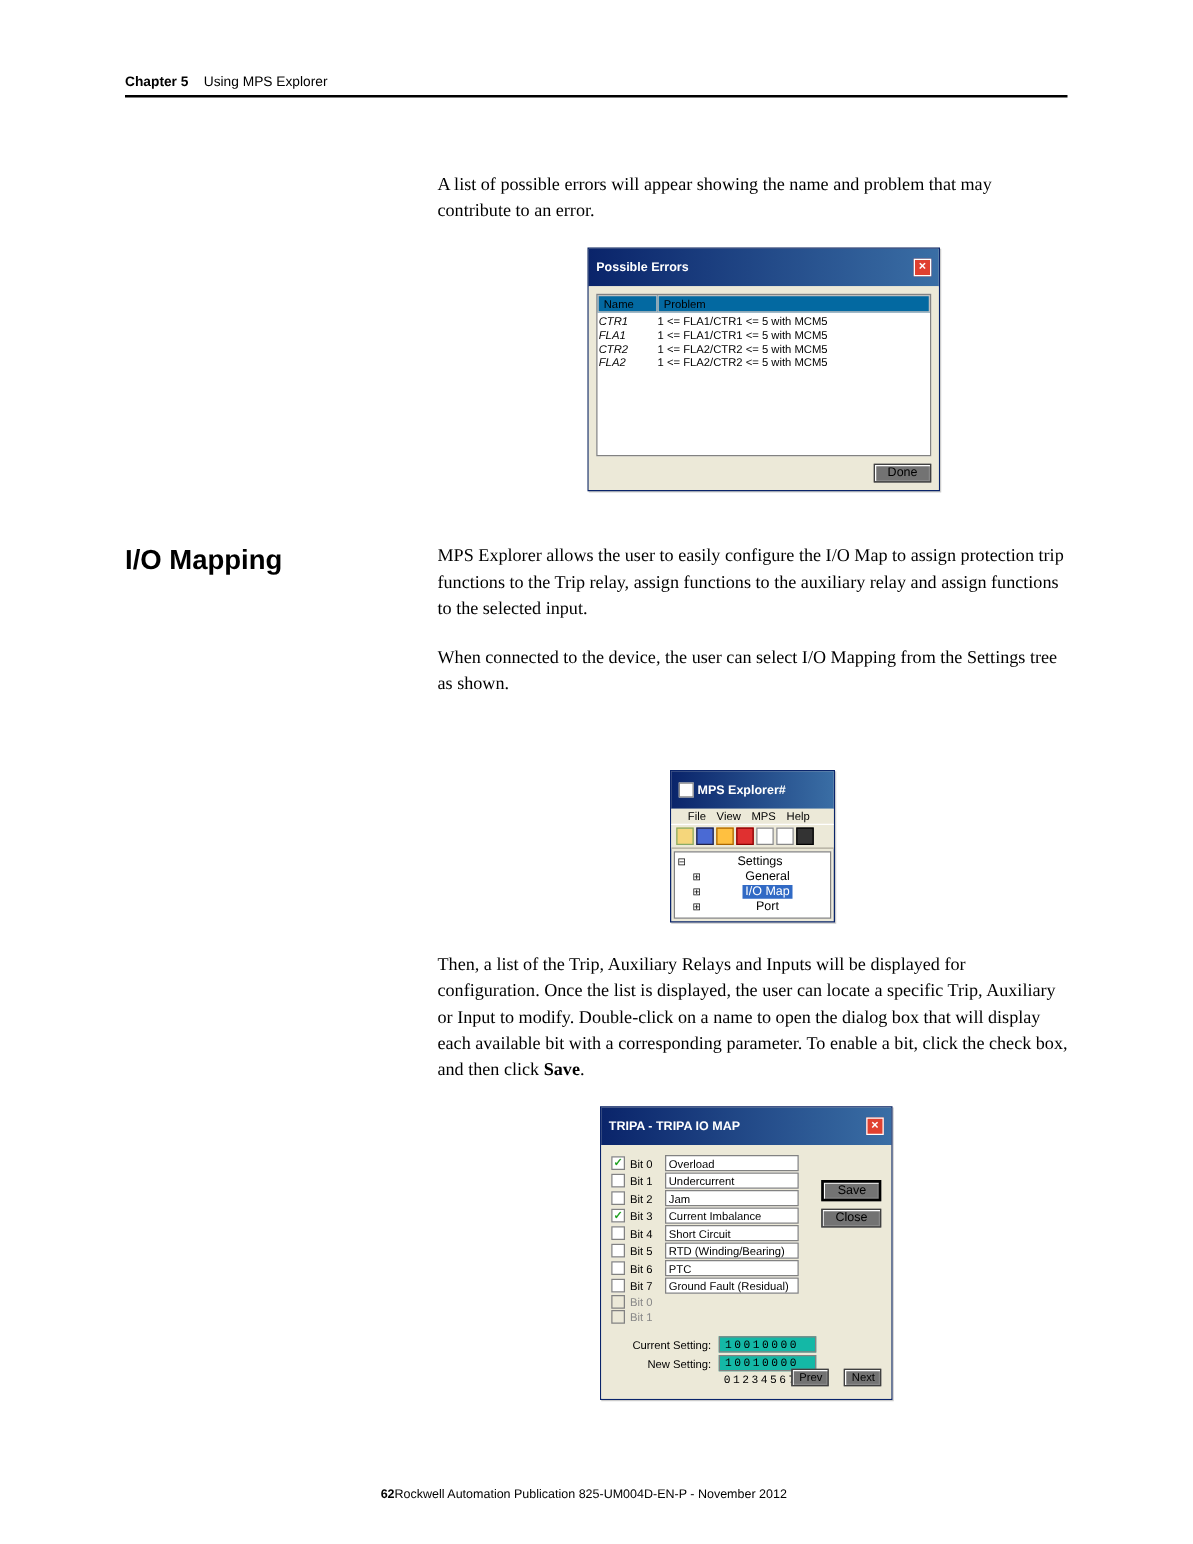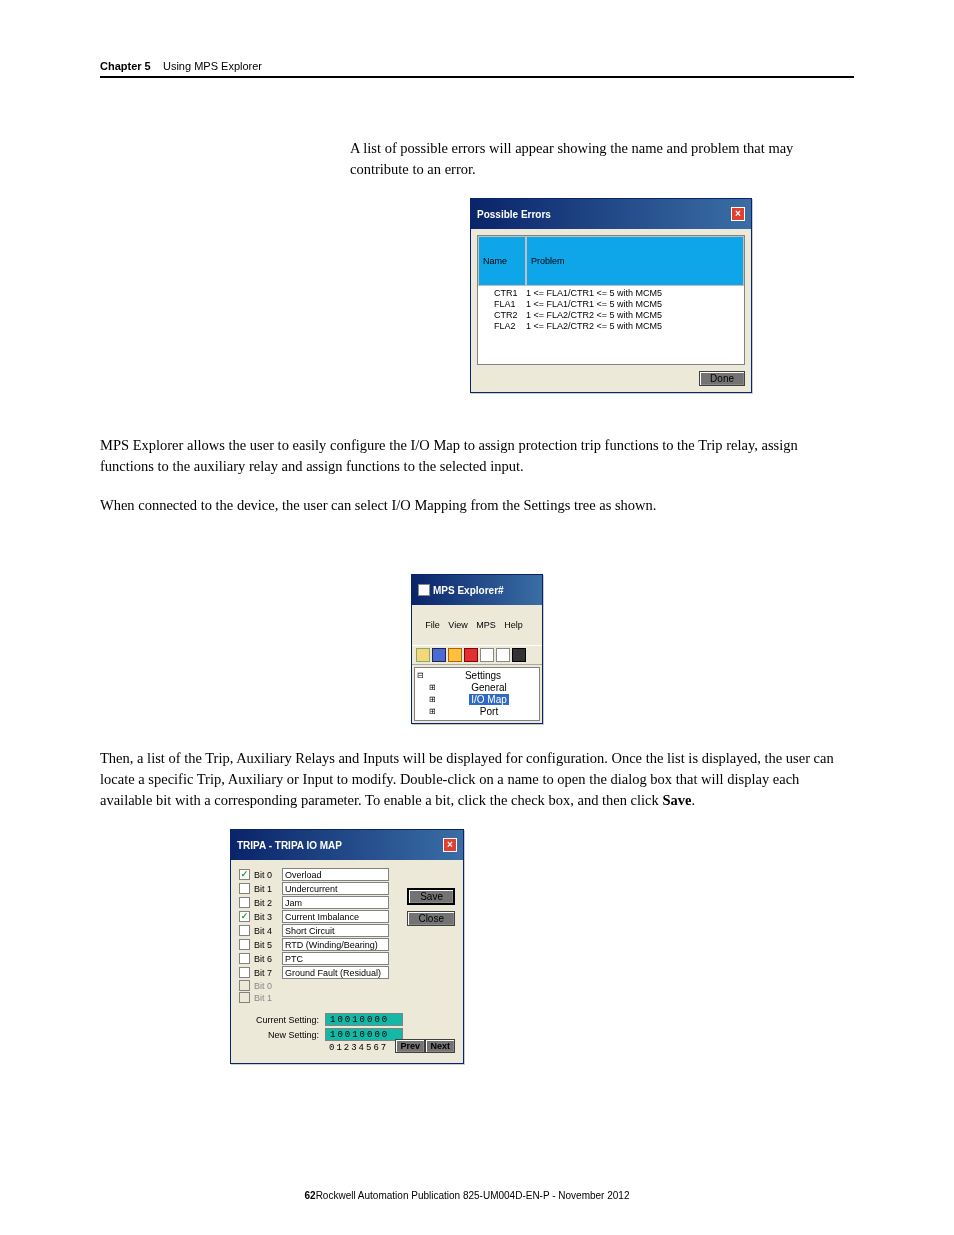--- a/index.html
+++ b/index.html
@@ -99,33 +99,33 @@
     height: 130px;
     box-sizing: border-box;
   }
   .dlg1-th {
     display: flex;
     font-size: 9px;
     color: #000;
   }
   .dlg1-th > div {
     border: 1px solid #c0c0c0;
-    background: #0ea5e9;
-    padding: 19px 4px;
+    background: #0369a1;
+    padding: 1px 4px;
     box-sizing: border-box;
   }
   .dlg1-th-name { width: 48px; }
   .dlg1-th-prob { flex: 1; }
   .dlg1-rows { padding: 2px 0; }
   .dlg1-row {
     display: flex;
     font-size: 9px;
     line-height: 11px;
   }
-  .dlg1-row > div:first-child { width: 48px; padding-left: 16px; box-sizing: border-box; }
+  .dlg1-row > div:first-child { width: 48px; padding-left: 1px; box-sizing: border-box; font-style: italic; }
   .dlg1-row > div:last-child { flex: 1; }
   .dlg1-footer {
     text-align: right;
     padding-top: 6px;
   }
   .win-btn {
     display: inline-block;
     background: #737373;
     border: 1px solid #404040;
     box-shadow: inset 1px 1px 0 #fff, inset -1px -1px 0 #888;
@@ -135,21 +135,21 @@
     text-align: right;
     box-sizing: border-box;
   }
   
   .dlg2 { width: 130px; margin-top: 40px; }
   .dlg2 .win-title {
     background: linear-gradient(to right, #0a246a, #3a6ea5);
   }
   .dlg2-menu {
     background: #ece9d8;
-    padding: 15px 4px;
+    padding: 1px 4px;
     font-size: 9px;
   }
   .dlg2-menu span { margin-right: 6px; text-decoration: underline; text-decoration-color: transparent; }
   .dlg2-menu span::first-letter { text-decoration: underline; }
   .dlg2-toolbar {
     background: #ece9d8;
     padding: 2px 4px;
     display: flex;
     gap: 2px;
     border-top: 1px solid #fff;
@@ -251,22 +251,21 @@
     font-family: 'Courier New', monospace;
     letter-spacing: 2px;
     font-size: 9px;
     padding-left: 4px;
   }
   .dlg3-nav {
     position: absolute;
     right: 8px;
     bottom: 10px;
     display: flex;
-    gap: 0;
-    font-weight: bold;
+    gap: 12px;
   }
   .dlg3-nav .win-btn { min-width: 30px; padding: 1px 4px; font-size: 9px; }
   .page-footer {
     position: absolute;
     bottom: 34px;
     left: 100px;
     right: 100px;
     display: flex;
     justify-content: center;
     font-size: 10px;
@@ -325,20 +324,23 @@
             <div class="dlg1-footer">
               <span class="win-btn">Done</span>
             </div>
           </div>
         </div>
       </div>
     </div>
   </div>
 
   <div class="content-row">
+    <div class="left-col">
+      <h2 class="section-heading">I/O Mapping</h2>
+    </div>
     <div class="right-col">
       <p class="body-text">MPS Explorer allows the user to easily configure the I/O Map to assign protection trip functions to the Trip relay, assign functions to the auxiliary relay and assign functions to the selected input.</p>
       <p class="body-text">When connected to the device, the user can select I/O Mapping from the Settings tree as shown.</p>
 
       <div class="center-fig c2">
         <div class="win-dialog dlg2">
           <div class="win-title">
             <span style="display:flex;align-items:center;gap:3px;">
               <span style="width:10px;height:10px;background:#fff;border:1px solid #888;display:inline-block;"></span>
               <span>MPS Explorer#</span>

